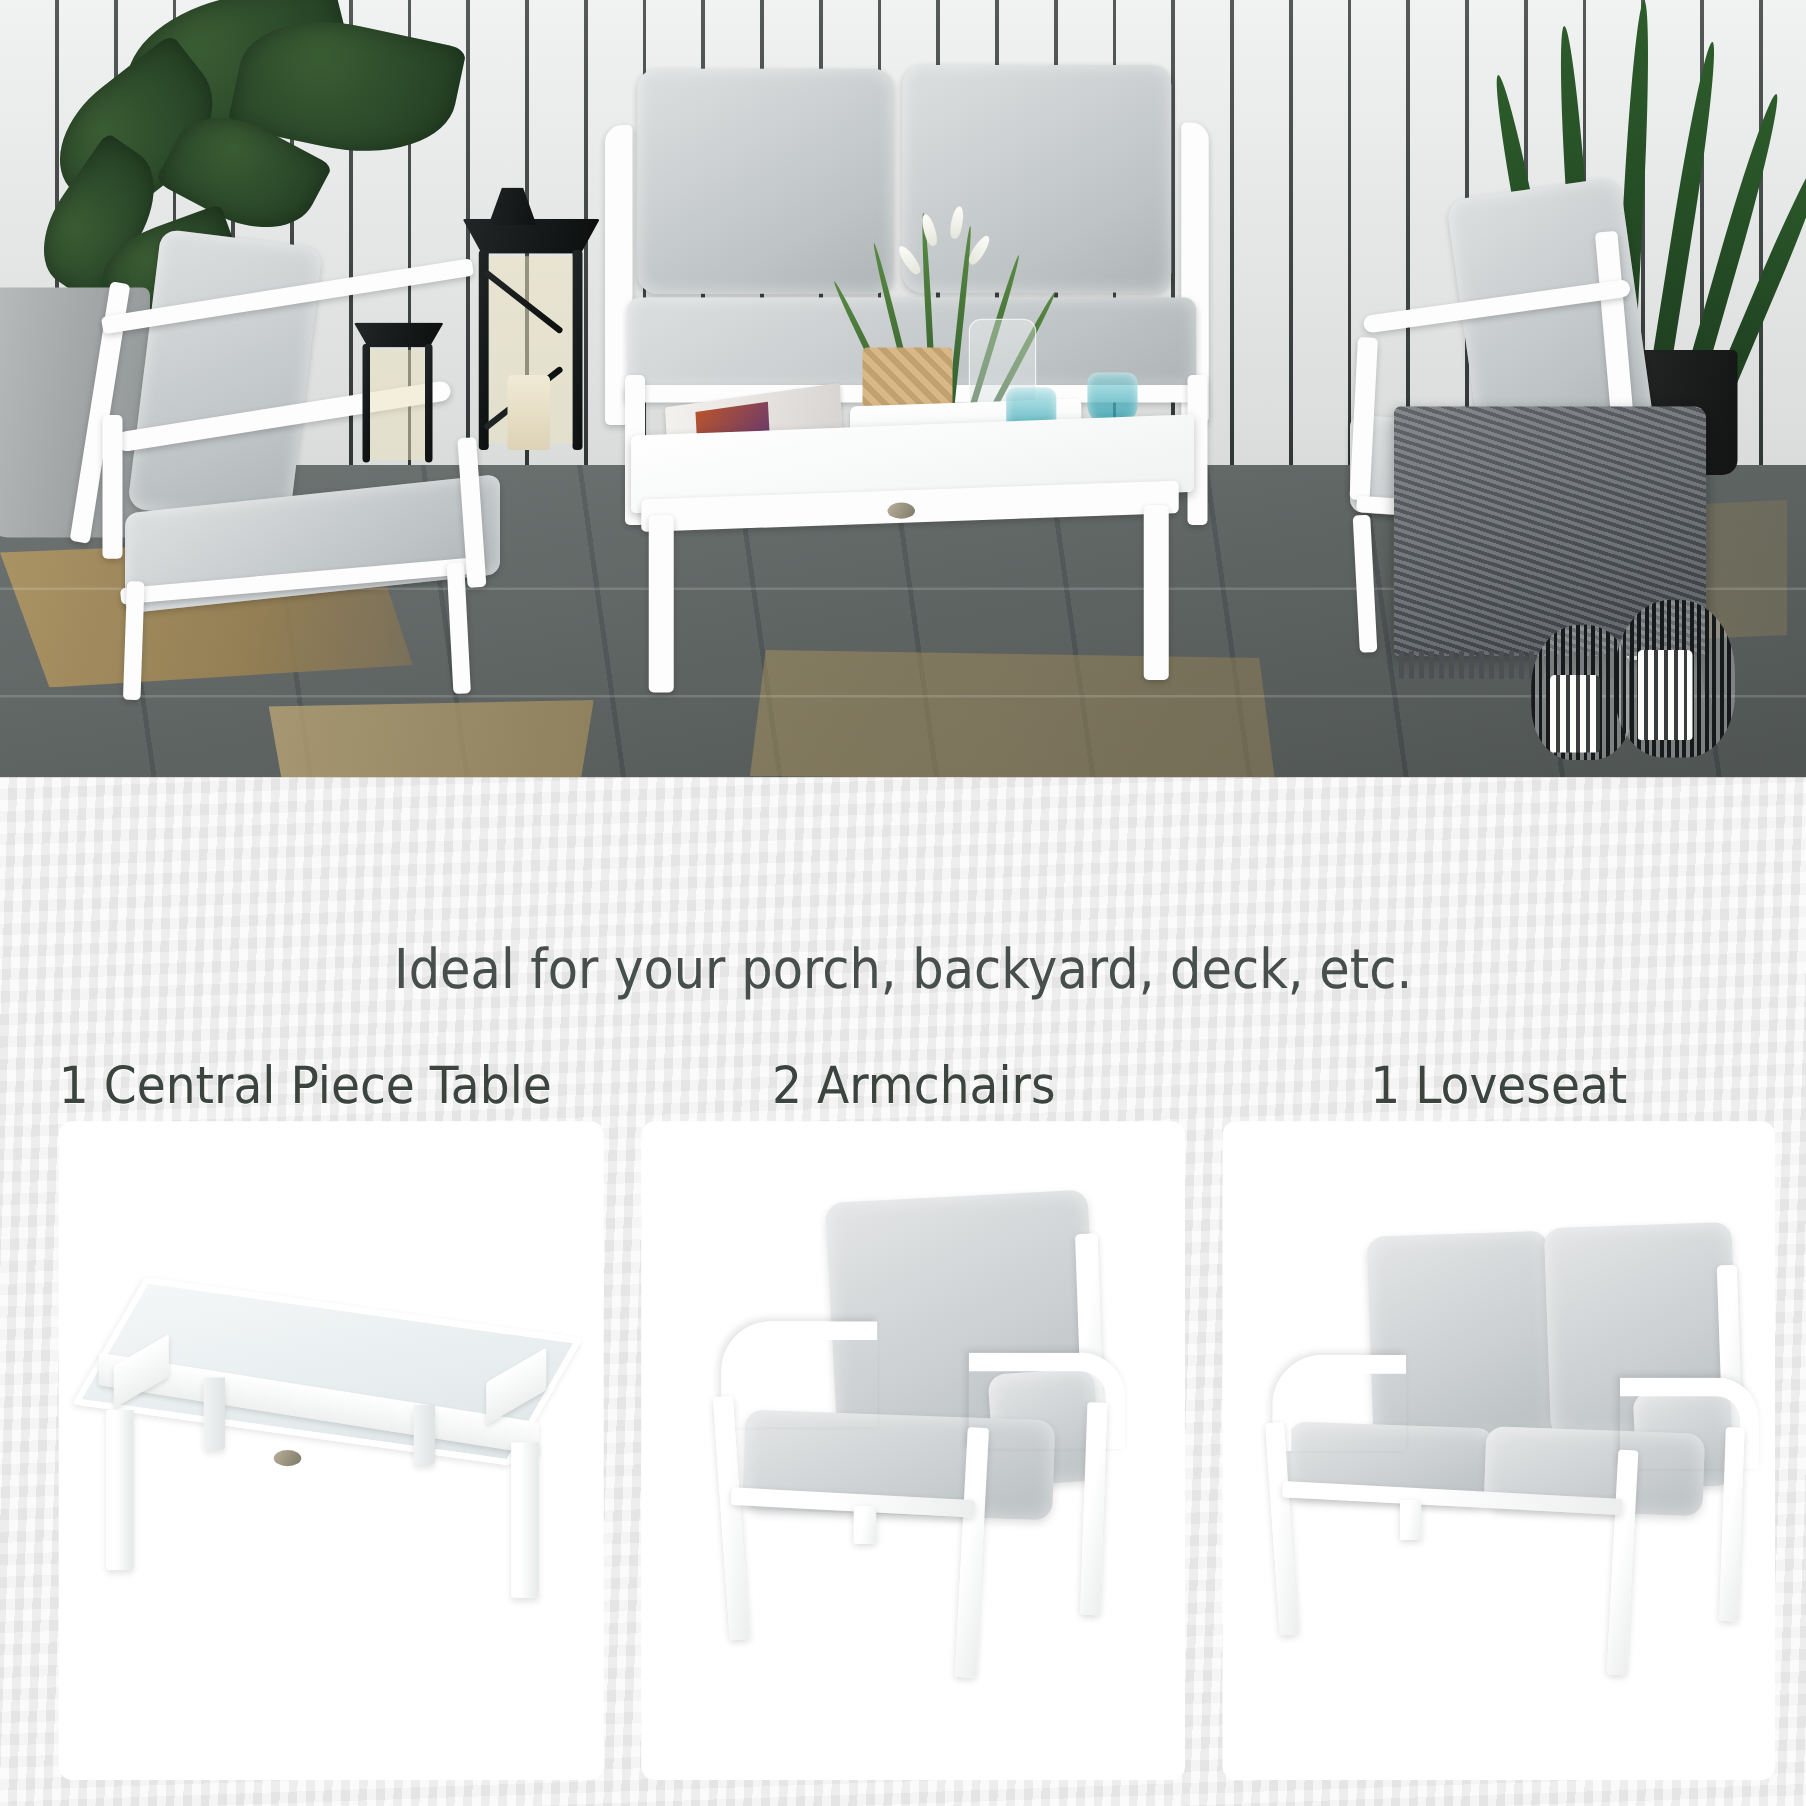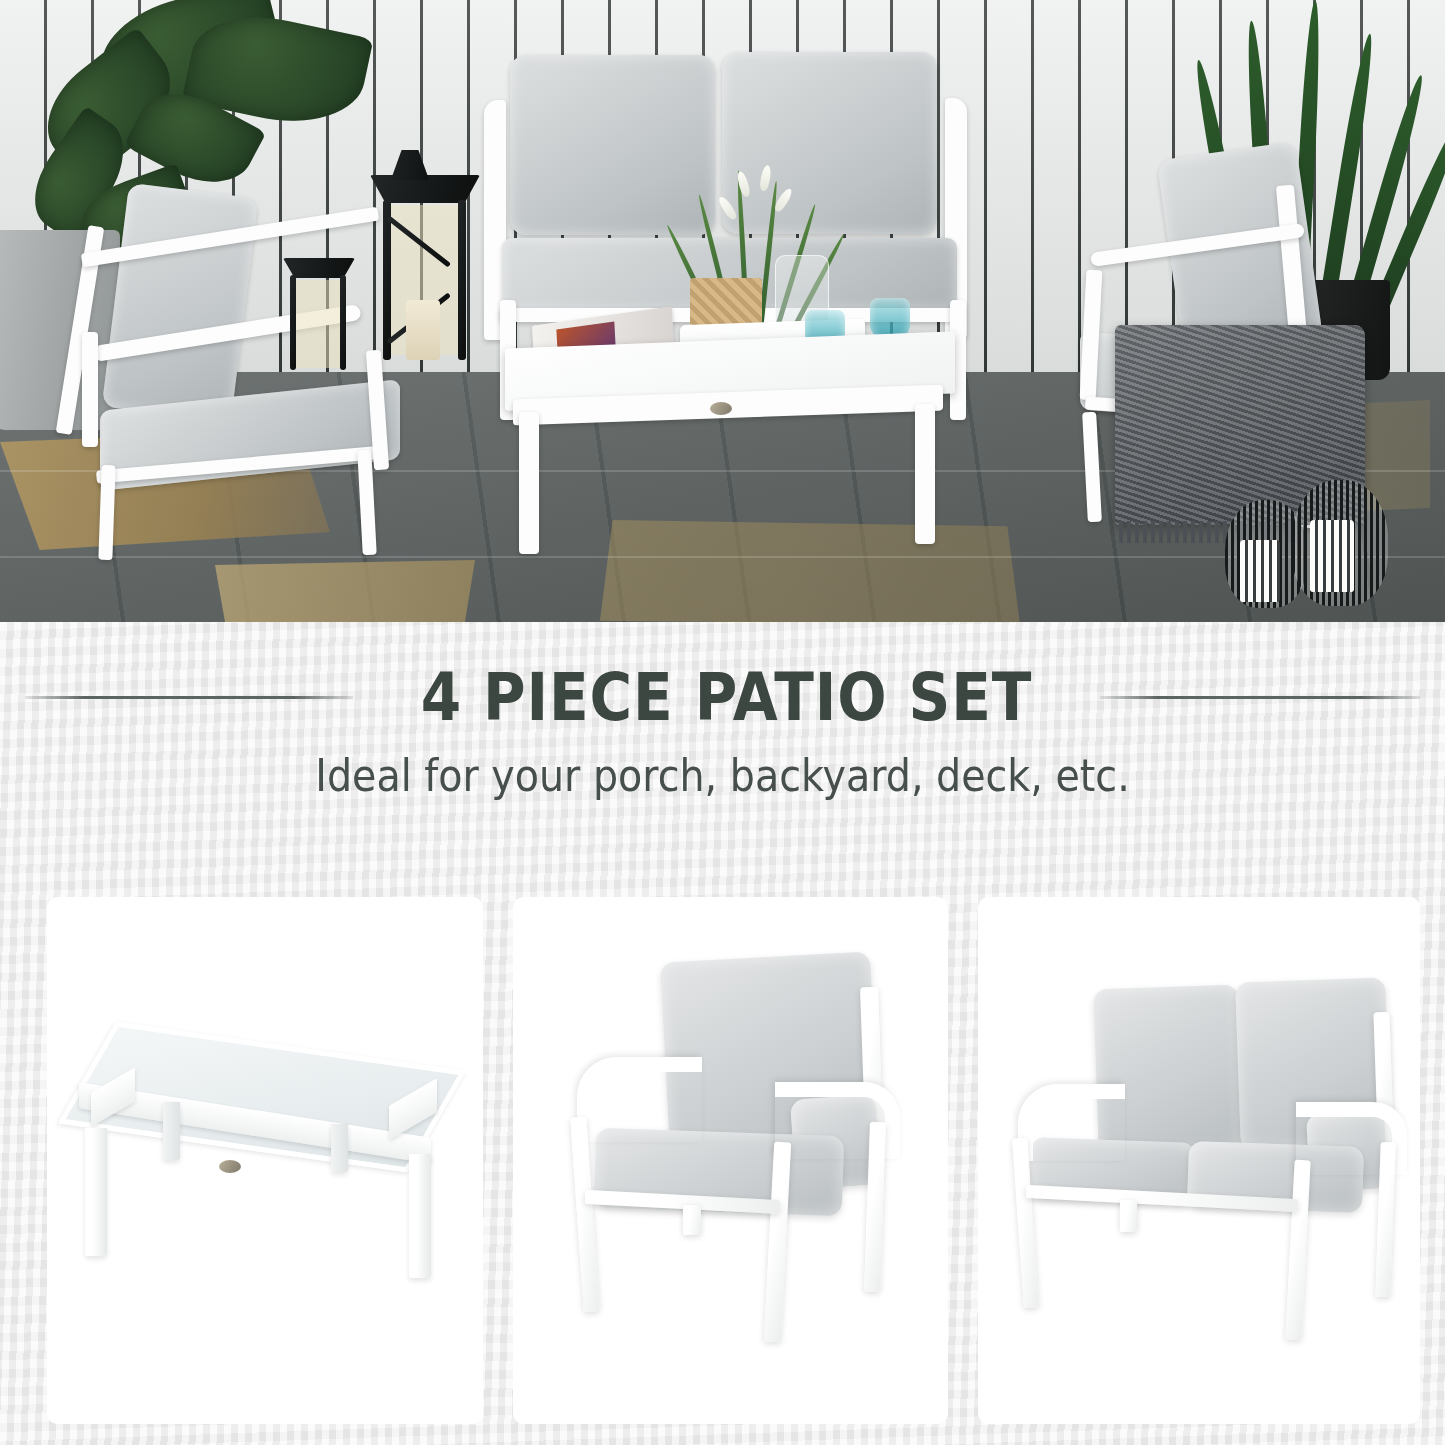--- a/index.html
+++ b/index.html
@@ -438,28 +438,28 @@
     </div>
 
     <div class="wire-lantern" style="left:1225px;top:500px;width:82px;height:108px;"></div>
     <div class="wire-lantern" style="left:1292px;top:480px;width:96px;height:126px;"></div>
     <div class="candle" style="left:1240px;top:540px;width:40px;height:62px;"></div>
     <div class="candle" style="left:1310px;top:520px;width:44px;height:72px;"></div>
   </div>
 
   <div class="panel">
 
-    <div class="title-row">
-      <div class="rule rule-left"></div>
-      <div class="main-title">4 PIECE PATIO SET</div>
-      <div class="rule rule-right"></div>
-    </div>
 
     <div class="subtitle">Ideal for your porch, backyard, deck, etc.</div>
 
+    <div class="labels">
+      <div class="item-label lbl-1">1 Central Piece Table</div>
+      <div class="item-label lbl-2">2  Armchairs</div>
+      <div class="item-label lbl-3">1 Loveseat</div>
+    </div>
 
     <div class="card card-1">
       <div class="p-table">
         <div class="pt-glass"></div>
         <div class="pt-apron" style="left:10px;top:78px;width:352px;height:26px;transform:skewY(9deg);"></div>
         <div class="pt-apron" style="left:22px;top:48px;width:44px;height:34px;transform:skewY(-30deg);"></div>
         <div class="pt-apron" style="left:320px;top:60px;width:48px;height:34px;transform:skewY(-30deg);"></div>
         <div class="pt-badge"></div>
         <div class="pt-leg" style="left:16px;top:96px;height:128px;"></div>
         <div class="pt-leg" style="left:340px;top:122px;height:124px;"></div>

